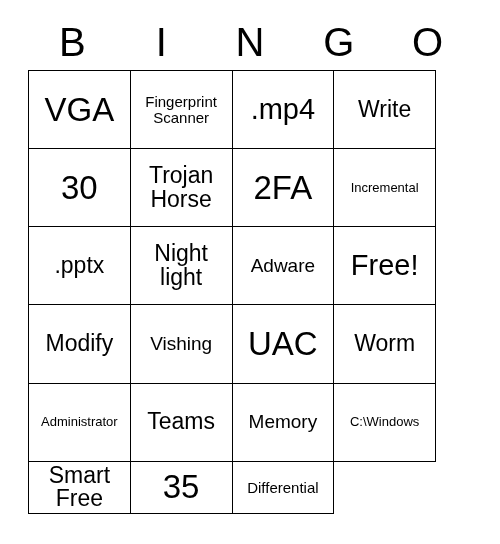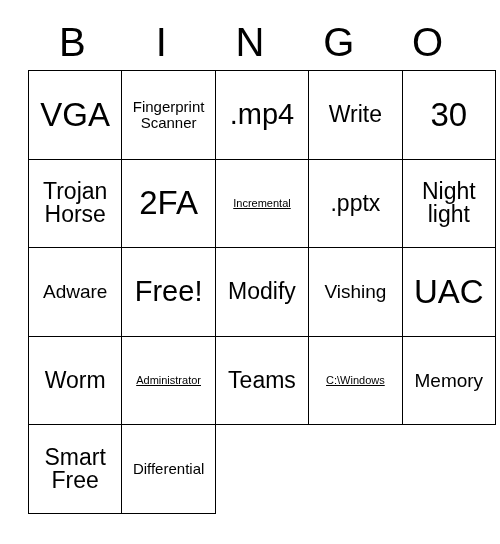--- a/index.html
+++ b/index.html
@@ -40,27 +40,27 @@
     font-weight: 400;
     line-height: 1;
     letter-spacing: 0px;
     color: #000000;
   }
   
   #bingo-grid {
     position: absolute;
     left: 28px;
     top: 70px;
-    width: 468px;
+    width: 408px;
     height: 444px;
     box-sizing: border-box;
     border-top: 1.6px solid #000;
     border-left: 1.6px solid #000;
     display: grid;
-    grid-template-columns: repeat(5, 1fr);
+    grid-template-columns: repeat(4, 1fr);
     grid-template-rows: repeat(5, 1fr);
   }
   .cell {
     box-sizing: border-box;
     border-right: 1.6px solid #000;
     border-bottom: 1.6px solid #000;
     display: flex;
     align-items: center;
     justify-content: center;
     text-align: center;
@@ -74,21 +74,21 @@
     line-height: 1.03;
     word-break: normal;
     color: #000000;
   }
   
   .sz-xl  { font-size: 33px; }
   .sz-lg  { font-size: 29px; }
   .sz-md  { font-size: 23px; }
   .sz-sm  { font-size: 19px; }
   .sz-xs  { font-size: 15px; text-align: center; }
-  .sz-xxs { font-size: 11px; text-decoration: underline; }
+  .sz-xxs { font-size: 13px; }
 </style>
 </head>
 <body>
 
 <div id="card">
 
   <div id="header-row">
     <div class="header-letter">B</div>
     <div class="header-letter">I</div>
     <div class="header-letter">N</div>
@@ -145,26 +145,29 @@
       <div class="cell">
         <span class="cell-text sz-md">Worm</span>
       </div>
       <div class="cell">
         <span class="cell-text sz-xxs">Administrator</span>
       </div>
       <div class="cell">
         <span class="cell-text sz-md">Teams</span>
       </div>
       <div class="cell">
+        <span class="cell-text sz-sm">Memory</span>
+      </div>
+      <div class="cell">
         <span class="cell-text sz-xxs">C:\Windows</span>
       </div>
       <div class="cell">
-        <span class="cell-text sz-sm">Memory</span>
+        <span class="cell-text sz-md">Smart Free</span>
       </div>
       <div class="cell">
-        <span class="cell-text sz-md">Smart Free</span>
+        <span class="cell-text sz-xl">35</span>
       </div>
       <div class="cell">
         <span class="cell-text sz-xs">Differential</span>
       </div>
     </div>
 
 </div>
 
 </body></html>

